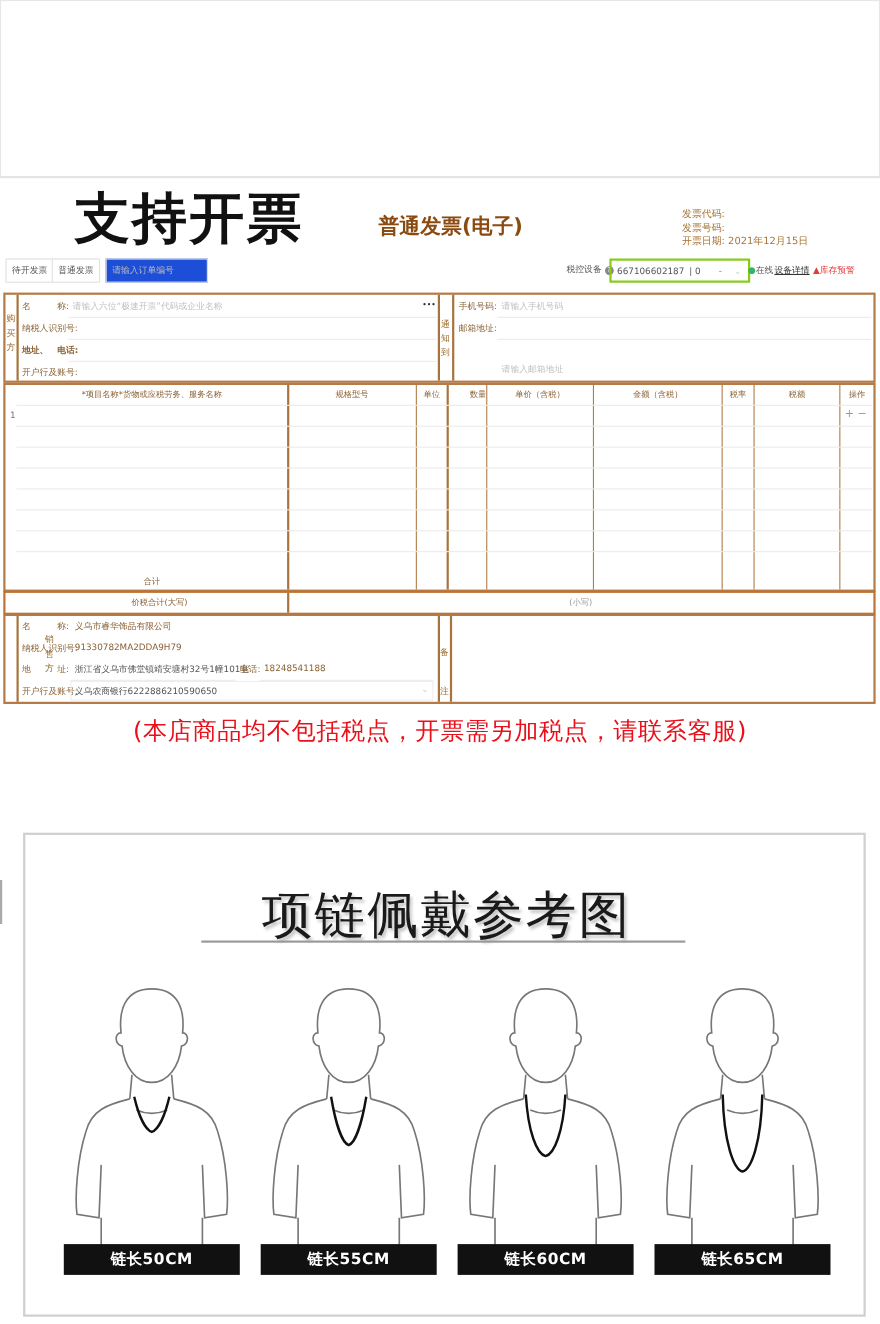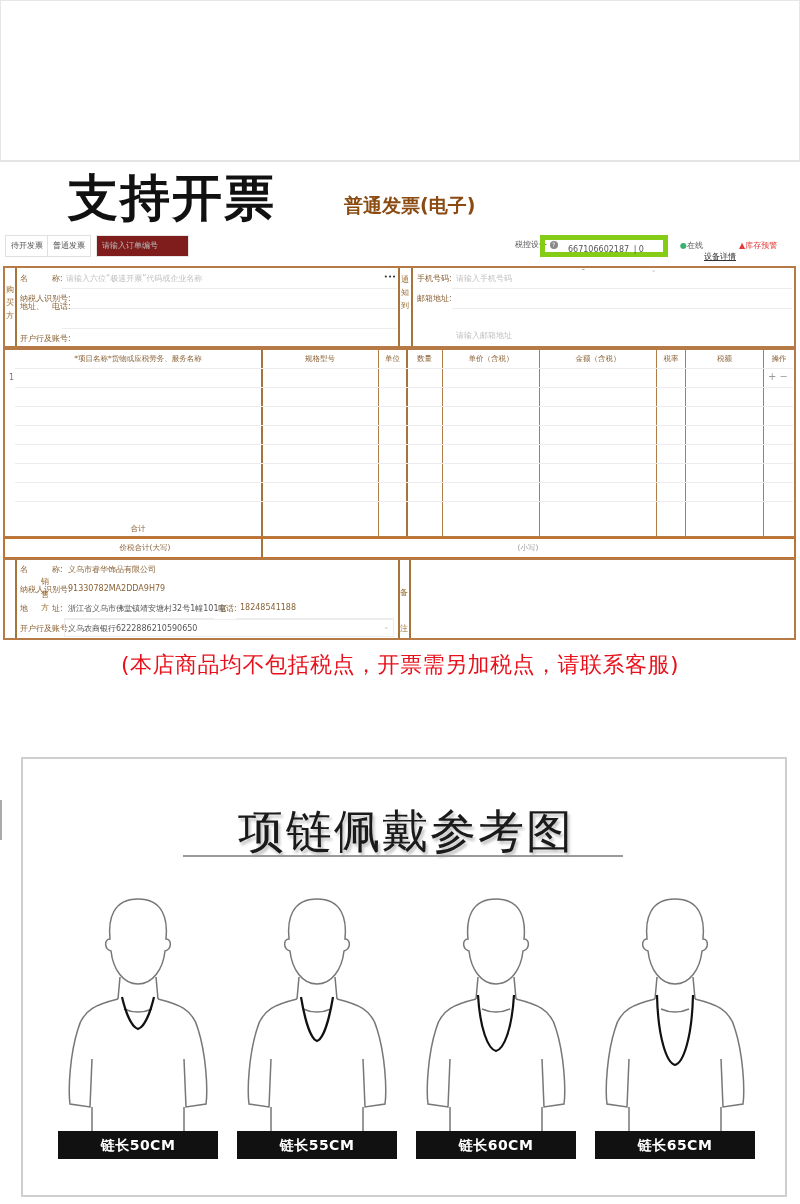--- a/index.html
+++ b/index.html
@@ -8,26 +8,26 @@
 
   .top-blank { position: absolute; left: 0; top: 0; width: 800px; height: 162px; border: 1px solid #e6e6e6; border-bottom: 2px solid #e4e4e4; background: #fff; }
 
   
   .invoice { position: absolute; left: 0; top: 163px; width: 800px; height: 482px; background: #fff; }
   .big-title { position: absolute; left: 68px; top: 5px; font-size: 50px; font-weight: bold; color: #111; letter-spacing: 2px; line-height: 60px; }
   .sub-title { position: absolute; left: 344px; top: 30px; font-size: 19px; font-weight: bold; color: #8a4a10; text-align: right; }
   .meta { position: absolute; left: 620px; top: 26px; font-size: 9px; color: #a6722f; line-height: 12.5px; }
   .toolbar { position: absolute; left: 5px; top: 72px; width: 790px; height: 24px; }
   .tb-btn { position: absolute; top: 0; height: 22px; border: 1px solid #e0e0e0; font-size: 8px; color: #555; line-height: 20px; padding: 0 5px; background: #fff; }
-  .tb-input { position: absolute; top: 0; height: 22px; border: 1px solid #e6e6e6; font-size: 8px; color: #bbb; line-height: 20px; padding: 0 5px; background: #7f1d1d; }
+  .tb-input { position: absolute; top: 0; height: 22px; border: 1px solid #e6e6e6; font-size: 8px; color: #bbb; line-height: 20px; padding: 0 5px; background: #1d4ed8; }
   .tb-label { position: absolute; top: 4px; font-size: 8px; color: #555; }
-  .device-box { position: absolute; left: 535px; top: 0; width: 128px; height: 22px; border: 5px solid #84cc16; font-size: 8px; color: #555; line-height: 20px; padding-left: 23px; }
+  .device-box { position: absolute; left: 549px; top: 0; width: 128px; height: 22px; border: 2px solid #84cc16; font-size: 8px; color: #555; line-height: 20px; padding-left: 5px; }
   .online { position: absolute; left: 675px; top: 5px; font-size: 8px; color: #555; }
   .online .dot { color: #36b36b; }
-  .link { position: absolute; left: 699px; top: 16px; font-size: 8px; color: #333; text-decoration: underline; }
+  .link { position: absolute; left: 699px; top: 5px; font-size: 8px; color: #333; text-decoration: underline; }
   .warn { position: absolute; left: 734px; top: 5px; font-size: 8px; color: #e23b3b; }
 
   .frame { position: absolute; border: 2px solid #b57a45; }
   .vline { position: absolute; width: 1px; background: #b07c48; }
   .vline.thick { width: 2px; background: #a8743d; }
   .hline { position: absolute; height: 1px; background: #ececec; }
   .side-label { position: absolute; font-size: 8px; color: #9a6a2c; width: 10px; line-height: 13px; text-align: center; }
   .field-label { position: absolute; font-size: 8px; color: #8a6236; white-space: nowrap; }
   .field-val { position: absolute; font-size: 8px; color: #8a6236; white-space: nowrap; }
   .placeholder { position: absolute; font-size: 8px; color: #c0c0c0; white-space: nowrap; }
@@ -46,20 +46,25 @@
 </style>
 </head>
 <body>
 
 <div class="top-blank"></div>
 <div class="left-tick"></div>
 
 <div class="invoice">
   <div class="big-title">支持开票</div>
   <div class="sub-title">普通发票(电子)</div>
+  <div class="meta">
+    <div>发票代码:</div>
+    <div>发票号码:</div>
+    <div><span>开票日期:</span> <span>2021年12月15日</span></div>
+  </div>
 
   <div class="toolbar">
     <div class="tb-btn" style="left:0;">待开发票</div>
     <div class="tb-btn" style="left:42px; width:44px;"><span>普通发票</span> <span style="color:#bbb;">⌄</span></div>
     <div class="tb-input" style="left:91px; width:93px;">请输入订单编号</div>
     <div class="tb-label" style="left:510px;"><span>税控设备</span> <span style="display:inline-block;width:8px;height:8px;border-radius:50%;background:#888;color:#fff;font-size:6px;line-height:8px;text-align:center;">?</span></div>
     <div class="device-box">
       <span>667106602187</span>
       <span style="margin-left:2px;">| 0</span>
       <span style="margin-left:14px;color:#888;">-</span>
@@ -73,50 +78,50 @@
   <div class="frame" style="left:3px; top:103px; width:793px; height:82px;"></div>
   <div class="vline thick" style="left:15px; top:105px; height:78px;"></div>
   <div class="side-label" style="left:5px; top:120px;">购买方</div>
   <div class="field-label" style="left:20px; top:110px;">名　　　称:</div>
   <div class="placeholder" style="left:66px; top:110px;">请输入六位“极速开票”代码或企业名称</div>
   <div style="position:absolute; left:383px; top:106px; width:14px; height:18px; font-size:7px; color:#333; text-align:center; line-height:16px;">•••</div>
   <div class="hline" style="left:62px; top:125px; width:335px;"></div>
   <div class="field-label" style="left:20px; top:130px;">纳税人识别号:</div>
   <div style="position:absolute; left:66px; top:128px; width:328px; height:14px;"></div>
   <div class="hline" style="left:62px; top:145px; width:335px;"></div>
-  <div class="field-label" style="left:20px; top:138px;">地址、　电话:</div>
+  <div class="field-label" style="left:20px; top:150px;font-weight:bold;">地址、　电话:</div>
   <div style="position:absolute; left:66px; top:148px; width:328px; height:14px;"></div>
   <div class="hline" style="left:62px; top:165px; width:335px;"></div>
   <div class="field-label" style="left:20px; top:170px;">开户行及账号:</div>
   <div style="position:absolute; left:66px; top:168px; width:328px; height:14px;"></div>
 
   <div class="vline thick" style="left:398px; top:105px; height:78px;"></div>
   <div class="vline thick" style="left:411px; top:105px; height:78px;"></div>
-  <div class="side-label" style="left:400px; top:110px;">通知到</div>
+  <div class="side-label" style="left:400px; top:125px;">通知到</div>
   <div class="field-label" style="left:417px; top:110px;">手机号码:</div>
   <div class="placeholder" style="left:456px; top:110px;">请输入手机号码</div>
   <div class="hline" style="left:452px; top:125px; width:340px;"></div>
   <div class="field-label" style="left:417px; top:130px;">邮箱地址:</div>
   <div class="placeholder" style="left:456px; top:145px;margin-top:22px;">请输入邮箱地址</div>
   <div class="hline" style="left:452px; top:145px; width:340px;"></div>
 
   <div class="frame" style="left:3px; top:185px; width:793px; height:190px;"></div>
   <div class="vline thick" style="left:261px; top:187px; height:186px;"></div>
   <div class="vline" style="left:378px; top:187px; height:186px;"></div>
   <div class="vline thick" style="left:406px; top:187px; height:186px;"></div>
   <div class="vline" style="left:442px; top:187px; height:186px;"></div>
   <div class="vline" style="left:539px; top:187px; height:186px;"></div>
   <div class="vline" style="left:656px; top:187px; height:186px;"></div>
   <div class="vline" style="left:685px; top:187px; height:186px;"></div>
   <div class="vline" style="left:763px; top:187px; height:186px;"></div>
 
   <div class="col-head" style="left:15px; top:191px; width:246px;">*项目名称*货物或应税劳务、服务名称</div>
   <div class="col-head" style="left:262px; top:191px; width:116px;">规格型号</div>
   <div class="col-head" style="left:379px; top:191px; width:27px;">单位</div>
-  <div class="col-head" style="left:407px; top:191px; width:35px; text-align:left; padding-left:10px;">数量</div>
+  <div class="col-head" style="left:407px; top:191px; width:35px; text-align:right; padding-left:10px;">数量</div>
   <div class="col-head" style="left:443px; top:191px; width:96px;">单价（含税）</div>
   <div class="col-head" style="left:540px; top:191px; width:116px;">金额（含税）</div>
   <div class="col-head" style="left:657px; top:191px; width:28px;">税率</div>
   <div class="col-head" style="left:686px; top:191px; width:77px;">税额</div>
   <div class="col-head" style="left:764px; top:191px; width:30px;">操作</div>
 
   <div class="hline" style="left:15px; top:205px; width:778px;"></div>
   <div class="cell-text" style="left:9px; top:210px; color:#777;">1</div>
   <div class="cell-text" style="left:768px; top:208px; color:#999; font-size:10px;">+ −</div>
   <div class="hline" style="left:15px; top:224px; width:778px;"></div>

